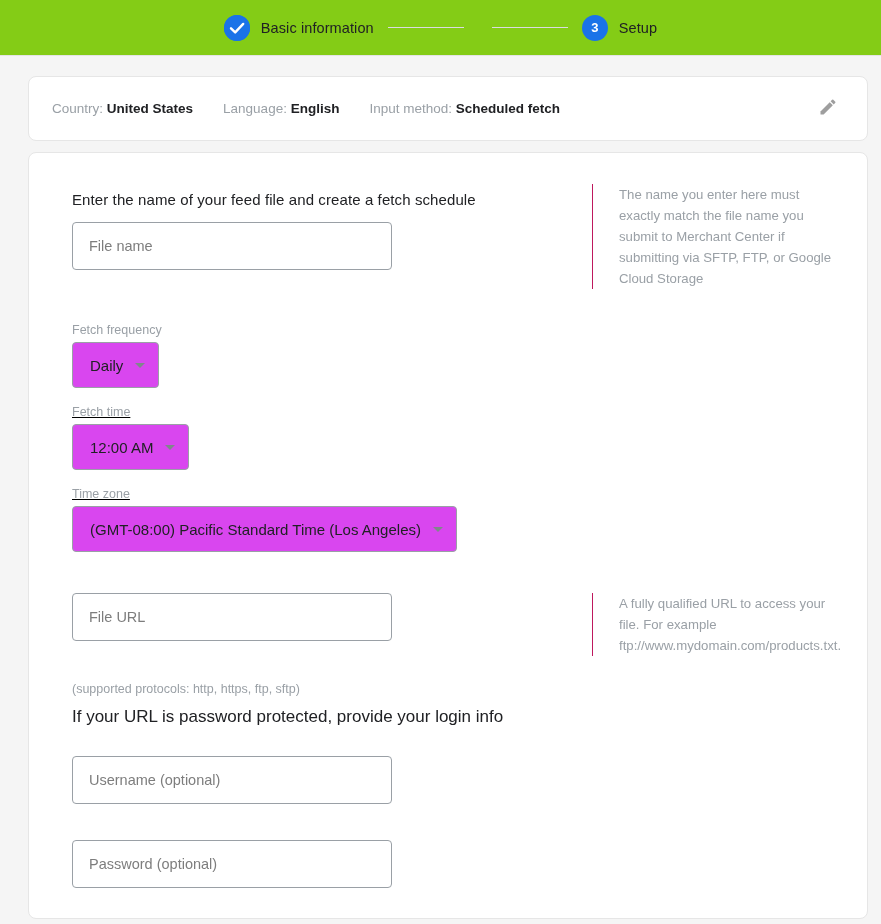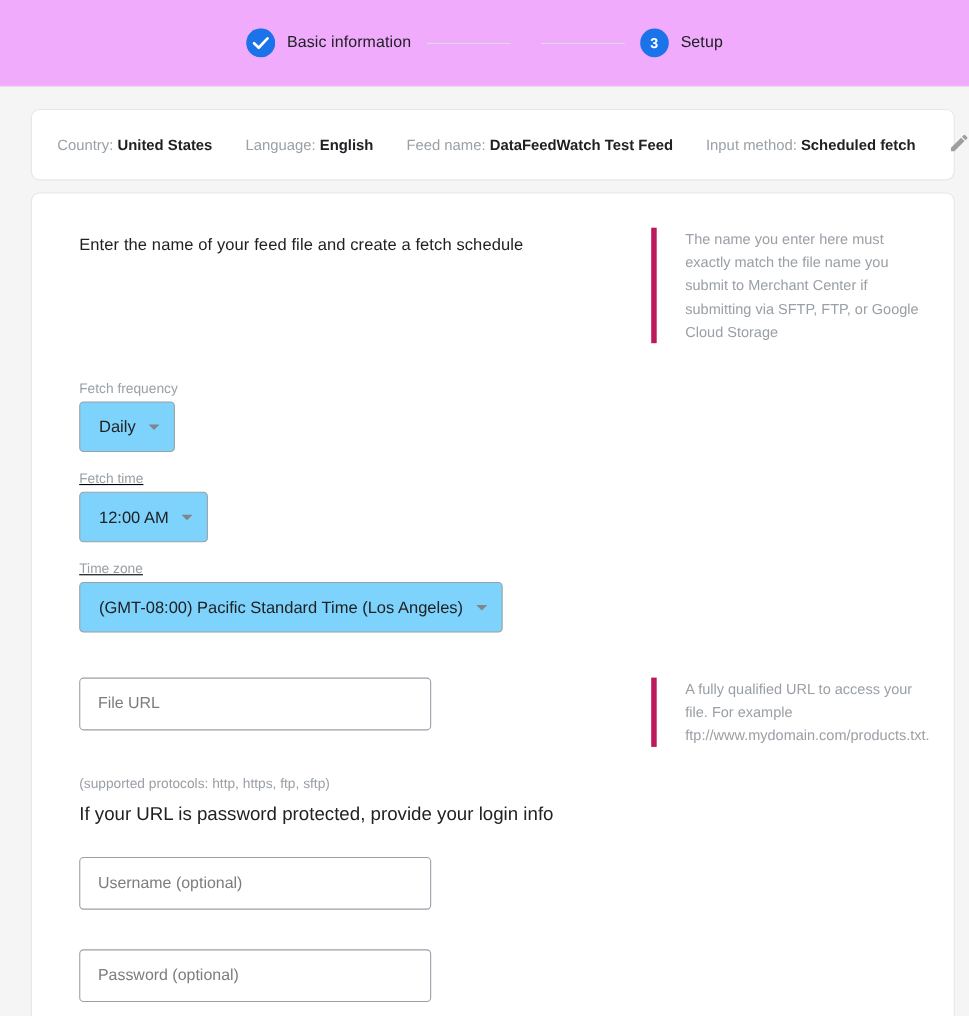--- a/index.html
+++ b/index.html
@@ -7,22 +7,22 @@
     margin: 0; padding: 0;
     width: 881px; height: 924px;
     background: #f5f5f5;
     font-family: "Liberation Sans", sans-serif;
     -webkit-font-smoothing: antialiased;
     overflow: hidden;
   }
 
   
   .stepper-bar {
-    height: 79px;
-    background: #f0abfc;
+    height: 56px;
+    background: #84cc16;
     border-bottom: 1px solid #e4e4e4;
     display: flex;
     align-items: center;
     justify-content: center;
   }
   .steps { display: flex; align-items: center; }
   .step { display: flex; align-items: center; }
   .step-badge {
     width: 26px; height: 26px;
     border-radius: 50%;
@@ -119,21 +119,21 @@
     font-size: 14.5px;
     color: #202124;
     padding: 0 16px;
     margin-left: 28px;
     font-family: "Liberation Sans", sans-serif;
     outline: none;
   }
   .field::placeholder { color: #7d7d7d; opacity: 1; }
 
   .helper {
-    border-left: 5px solid #be185d;
+    border-left: 1px solid #be185d;
     padding-left: 26px;
     font-size: 13.2px;
     line-height: 21px;
     color: #9aa0a6;
     max-width: 248px;
   }
   .helper.helper-file { margin-top: 9px; }
 
   .sub-label {
     font-size: 12.5px;
@@ -142,21 +142,21 @@
     margin-bottom: 5px;
   }
 
   .select {
     display: inline-flex;
     align-items: center;
     justify-content: space-between;
     height: 46px;
     border: 1px solid #9aa0a6;
     border-radius: 4px;
-    background: #7dd3fc;
+    background: #d946ef;
     padding: 0 13px 0 17px;
     margin-left: 28px;
     cursor: pointer;
     font-size: 15px;
     color: #202124;
     white-space: nowrap;
   }
   .select .caret {
     margin-left: 12px;
     width: 0; height: 0;
@@ -226,24 +226,20 @@
 
   <div class="card summary-card">
     <div class="summary-items">
       <div class="summary-item">
         <span class="k">Country:</span>
         <span class="v">United States</span>
       </div>
       <div class="summary-item">
         <span class="k">Language:</span>
         <span class="v">English</span>
-      </div>
-      <div class="summary-item">
-        <span class="k">Feed name:</span>
-        <span class="v">DataFeedWatch Test Feed</span>
       </div>
       <div class="summary-item">
         <span class="k">Input method:</span>
         <span class="v">Scheduled fetch</span>
       </div>
     </div>
     <button class="edit-btn">
       <span>
         <svg width="20" height="20" viewBox="0 0 24 24" aria-hidden="true">
           <path d="M3 17.25V21h3.75L17.81 9.94l-3.75-3.75L3 17.25z" fill="#9e9e9e"></path>
@@ -251,20 +247,21 @@
         </svg>
       </span>
     </button>
   </div>
 
   <div class="card form-card">
 
     <div class="row">
       <div class="col-left">
         <div class="section-heading">Enter the name of your feed file and create a fetch schedule</div>
+        <input class="field" type="text" placeholder="File name" style="">
       </div>
       <div class="col-right">
         <div class="helper helper-file">The name you enter here must exactly match the file name you submit to Merchant Center if submitting via SFTP, FTP, or Google Cloud Storage</div>
       </div>
     </div>
 
     <div class="mt-34">
       <div class="sub-label">Fetch frequency</div>
       <div class="select">
         <span>Daily</span>

